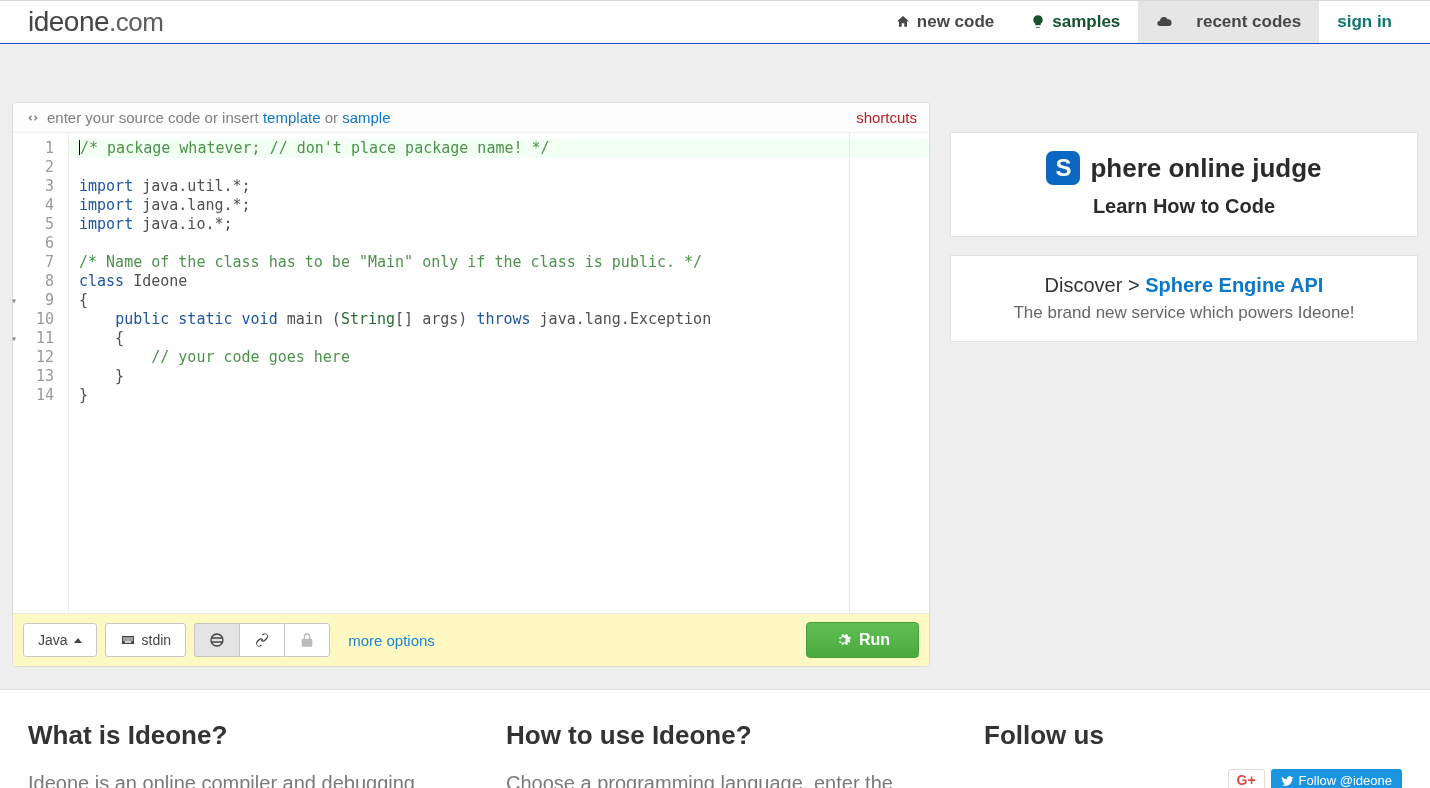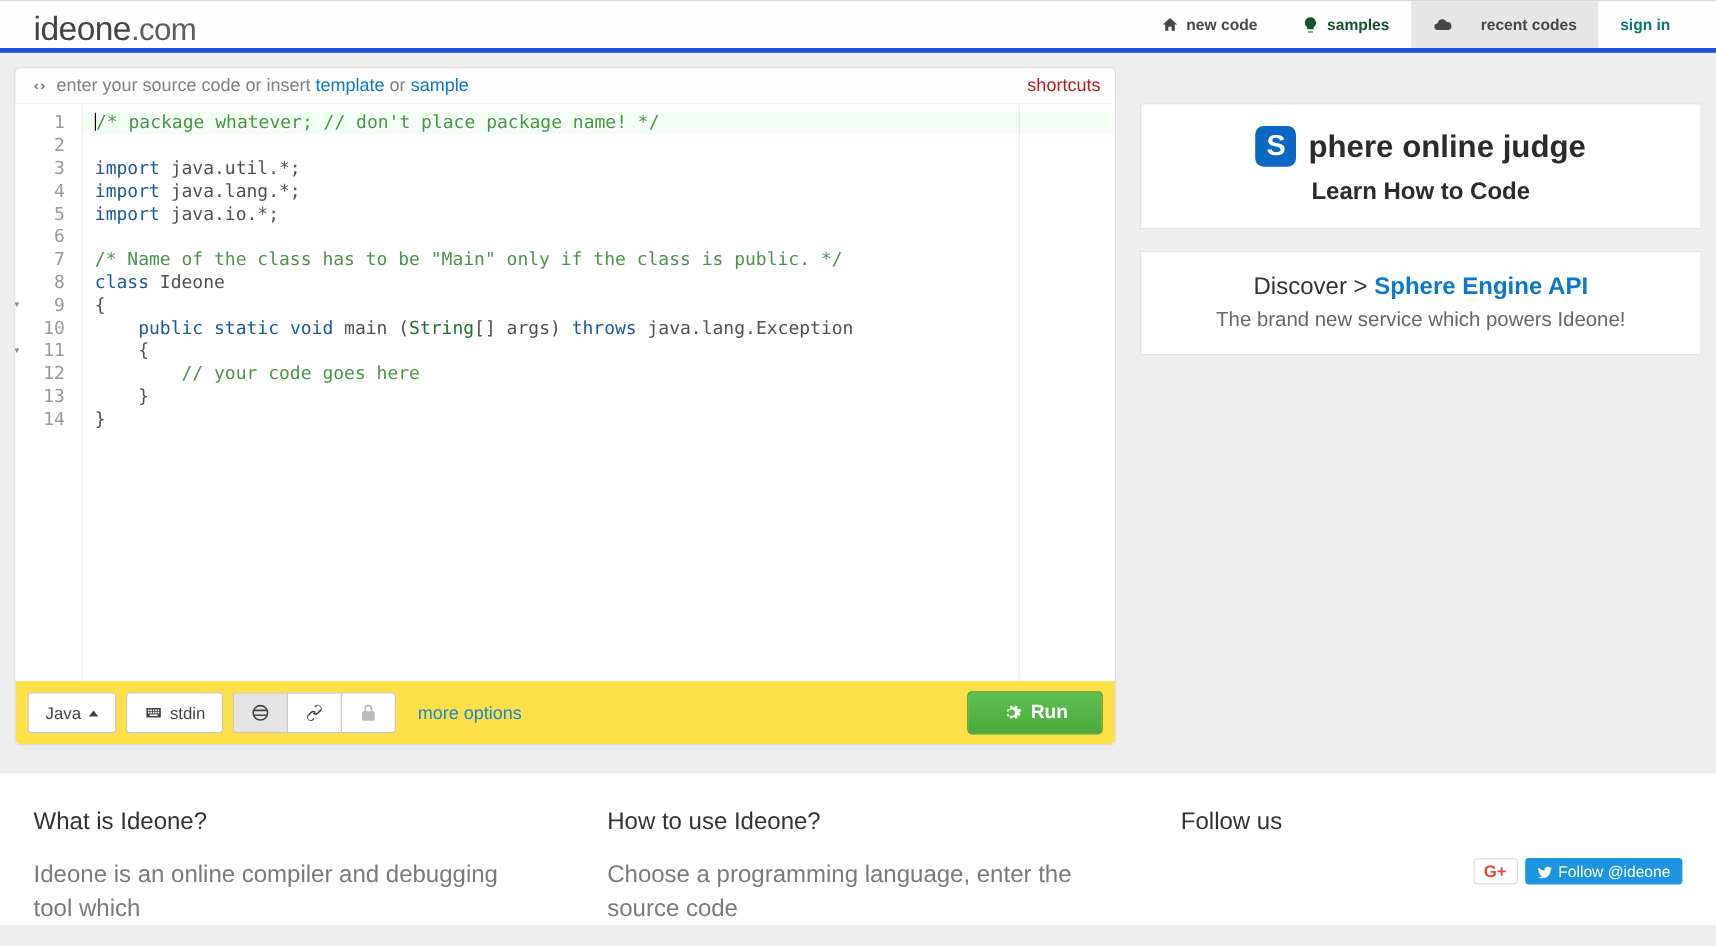--- a/index.html
+++ b/index.html
@@ -1,66 +1,66 @@
 <!DOCTYPE html>
 <html><head>
 <meta charset="utf-8">
 <style>
   * { box-sizing: border-box; margin: 0; padding: 0; }
   body { font-family: Arial, Helvetica, sans-serif; background: #eee; color: #505050; }
   a { color: #0b78cc; text-decoration: none; }
   
-  .topbar { background: #fefefe; border-top: 1px solid #d6d6d6; border-bottom: 4px solid #1d4ed8; height: 44px; display: flex; align-items: flex-end; padding: 0 20px 0 28px; }
+  .topbar { background: #fefefe; border-top: 1px solid #d6d6d6; border-bottom: 1px solid #1d4ed8; height: 44px; display: flex; align-items: center; padding: 0 20px 0 28px; }
   .logo { font-size: 26px; color: #5d5d5d; letter-spacing: -0.5px; font-family: Arial; }
   .logo b { font-weight: 300; font-size: 28px; color: #444; }
   .topnav { margin-left: auto; display: flex; height: 100%; }
-  .topnav .item { display: flex; align-items: center; gap: 6px; padding: 0 18px; height: 100%; font-size: 13px; font-weight: bold; color: #474747; cursor: pointer; }
+  .topnav .item { display: flex; align-items: center; gap: 6px; padding: 0 18px; height: 100%; font-size: 17px; font-weight: bold; color: #474747; cursor: pointer; }
   .topnav .item.muted { color: #14532d; font-weight: bold; }
   .topnav .item.active { background: #e6e6e6; gap: 24px; }
   .topnav .item.signin { color: #0f766e; font-weight: bold; }
   .icn { width: 16px; height: 16px; fill: currentColor; flex: none; }
   
-  .wrap { display: flex; gap: 20px; padding: 12px; align-items: flex-start; }
+  .wrap { display: flex; gap: 20px; padding: 12px; align-items: flex-start; margin-top: 46px; }
   .left { flex: 0 0 918px; }
   .right { flex: 1; display: flex; flex-direction: column; gap: 18px; padding-top: 30px; }
   .panel { background: #fff; border: 1px solid #dcdcdc; border-radius: 4px; }
   .panel-header { display: flex; align-items: center; padding: 6px 12px; color: #808080; border-bottom: 1px solid #eee; background: #fdfdfd; border-radius: 4px 4px 0 0; font-size: 15px; gap: 6px; }
   .panel-header .shortcuts { margin-left: auto; color: #b91c1c; }
   .editor { position: relative; display: flex; height: 480px; font-family: "Menlo","Consolas",monospace; font-size: 15px; line-height: 19px; background: #fff; }
   .gutter { width: 56px; text-align: right; color: #9a9a9a; padding: 6px 14px 6px 0; border-right: 1px solid #eee; background: #fff; }
   .gutter .ln { height: 19px; position: relative; }
   .gutter .fold::after { content: "▾"; position: absolute; left: -2px; top: 0; font-size: 10px; color: #888; }
   .code { padding: 6px 10px; position: relative; flex: 1; }
   .code .line { height: 19px; white-space: pre; }
   .code .line.hl { background: #f2fff3; margin-left: -10px; padding-left: 10px; margin-right: -10px; padding-right: 10px; }
   .tok-comment { color: #4c924c; }
   .tok-keyword { color: #1e56a0; }
   .tok-type { color: #276b32; }
   .editor .vrule { position: absolute; left: 780px; top: 0; bottom: 0; width: 1px; background: #e9e9e9; }
   .cursor { display:inline-block; width:1px; height:15px; background:#000; vertical-align: -2px; }
-  .panel-bottom { background: #fde047; border-top: 1px solid #e9e9e9; padding: 8px 10px; display: flex; align-items: center; gap: 8px; border-radius: 0 0 4px 4px; }
+  .panel-bottom { background: #fef9c3; border-top: 1px solid #e9e9e9; padding: 8px 10px; display: flex; align-items: center; gap: 8px; border-radius: 0 0 4px 4px; }
   .btn { background: #fff; border: 1px solid #c8c8c8; border-radius: 3px; padding: 8px 14px; font-size: 14px; color: #444; display: inline-flex; align-items: center; gap: 6px; cursor: pointer; }
   .btn .caret { display:inline-block; width:0; height:0; border-left:4px solid transparent; border-right:4px solid transparent; border-bottom:5px solid #444; }
   .btngroup { display: inline-flex; }
   .btngroup .btn { border-radius: 0; border-right-width: 0; padding: 8px 14px; background: #fff; }
   .btngroup .btn:first-child { border-radius: 3px 0 0 3px; }
   .btngroup .btn:last-child { border-radius: 0 3px 3px 0; border-right-width: 1px; }
   .btngroup .btn.active { background: #e4e4e4; }
   .btngroup .btn.disabled { color: #bbb; }
   .moreopts { color: #1b84d4; margin-left: 10px; font-size: 15px; }
   .run { margin-left: auto; background: linear-gradient(#5fbf53,#4aaa3e); color: #fff; border: 1px solid #4a9a3f; border-radius: 4px; padding: 8px 28px; font-size: 16px; font-weight: bold; display: inline-flex; align-items: center; gap: 8px; cursor: pointer; }
   .card { background:#fff; border:1px solid #e2e2e2; padding:18px 20px; text-align:center; }
   .spoj-title { font-size: 26px; font-weight: bold; color: #2b2b2b; display:flex; align-items:center; gap:10px; justify-content:center; }
   .spoj-badge { background:#0a68c2; color:#fff; width:34px; height:34px; border-radius:7px; display:inline-flex; align-items:center; justify-content:center; font-weight:bold; font-size:24px; }
   .spoj-sub { font-size: 20px; font-weight: bold; margin-top: 10px; color:#2b2b2b; }
   .disc-line { font-size:20px; color:#333; font-weight:400; }
   .disc-sub { font-size:17px; color:#676767; margin-top:6px; }
   .footer { background:#fff; border-top:1px solid #ddd; margin-top:10px; padding: 30px 28px 0; display:flex; gap: 60px; }
   .fcol { flex: 1; }
-  .fcol h2 { font-size: 20px; color:#333; font-weight:400; margin-bottom:18px; }
+  .fcol h2 { font-size: 26px; color:#333; font-weight:700; margin-bottom:18px; }
   .fcol p { color:#7a7a7a; font-size:20px; line-height:1.4; }
   .followbtns { display:flex; gap:6px; justify-content:flex-end; }
   .gplus { border:1px solid #ddd; padding:2px 8px; border-radius:3px; color:#dc4b3e; font-weight:bold; font-size:14px; background:#fff; }
   .tw { background:#1b95e0; color:#fff; padding:3px 10px; border-radius:3px; font-size:13px; display:inline-flex; align-items:flex-end; gap:5px; }
 </style>
 </head>
 <body>
 
 <div class="topbar">
   <div class="logo">

